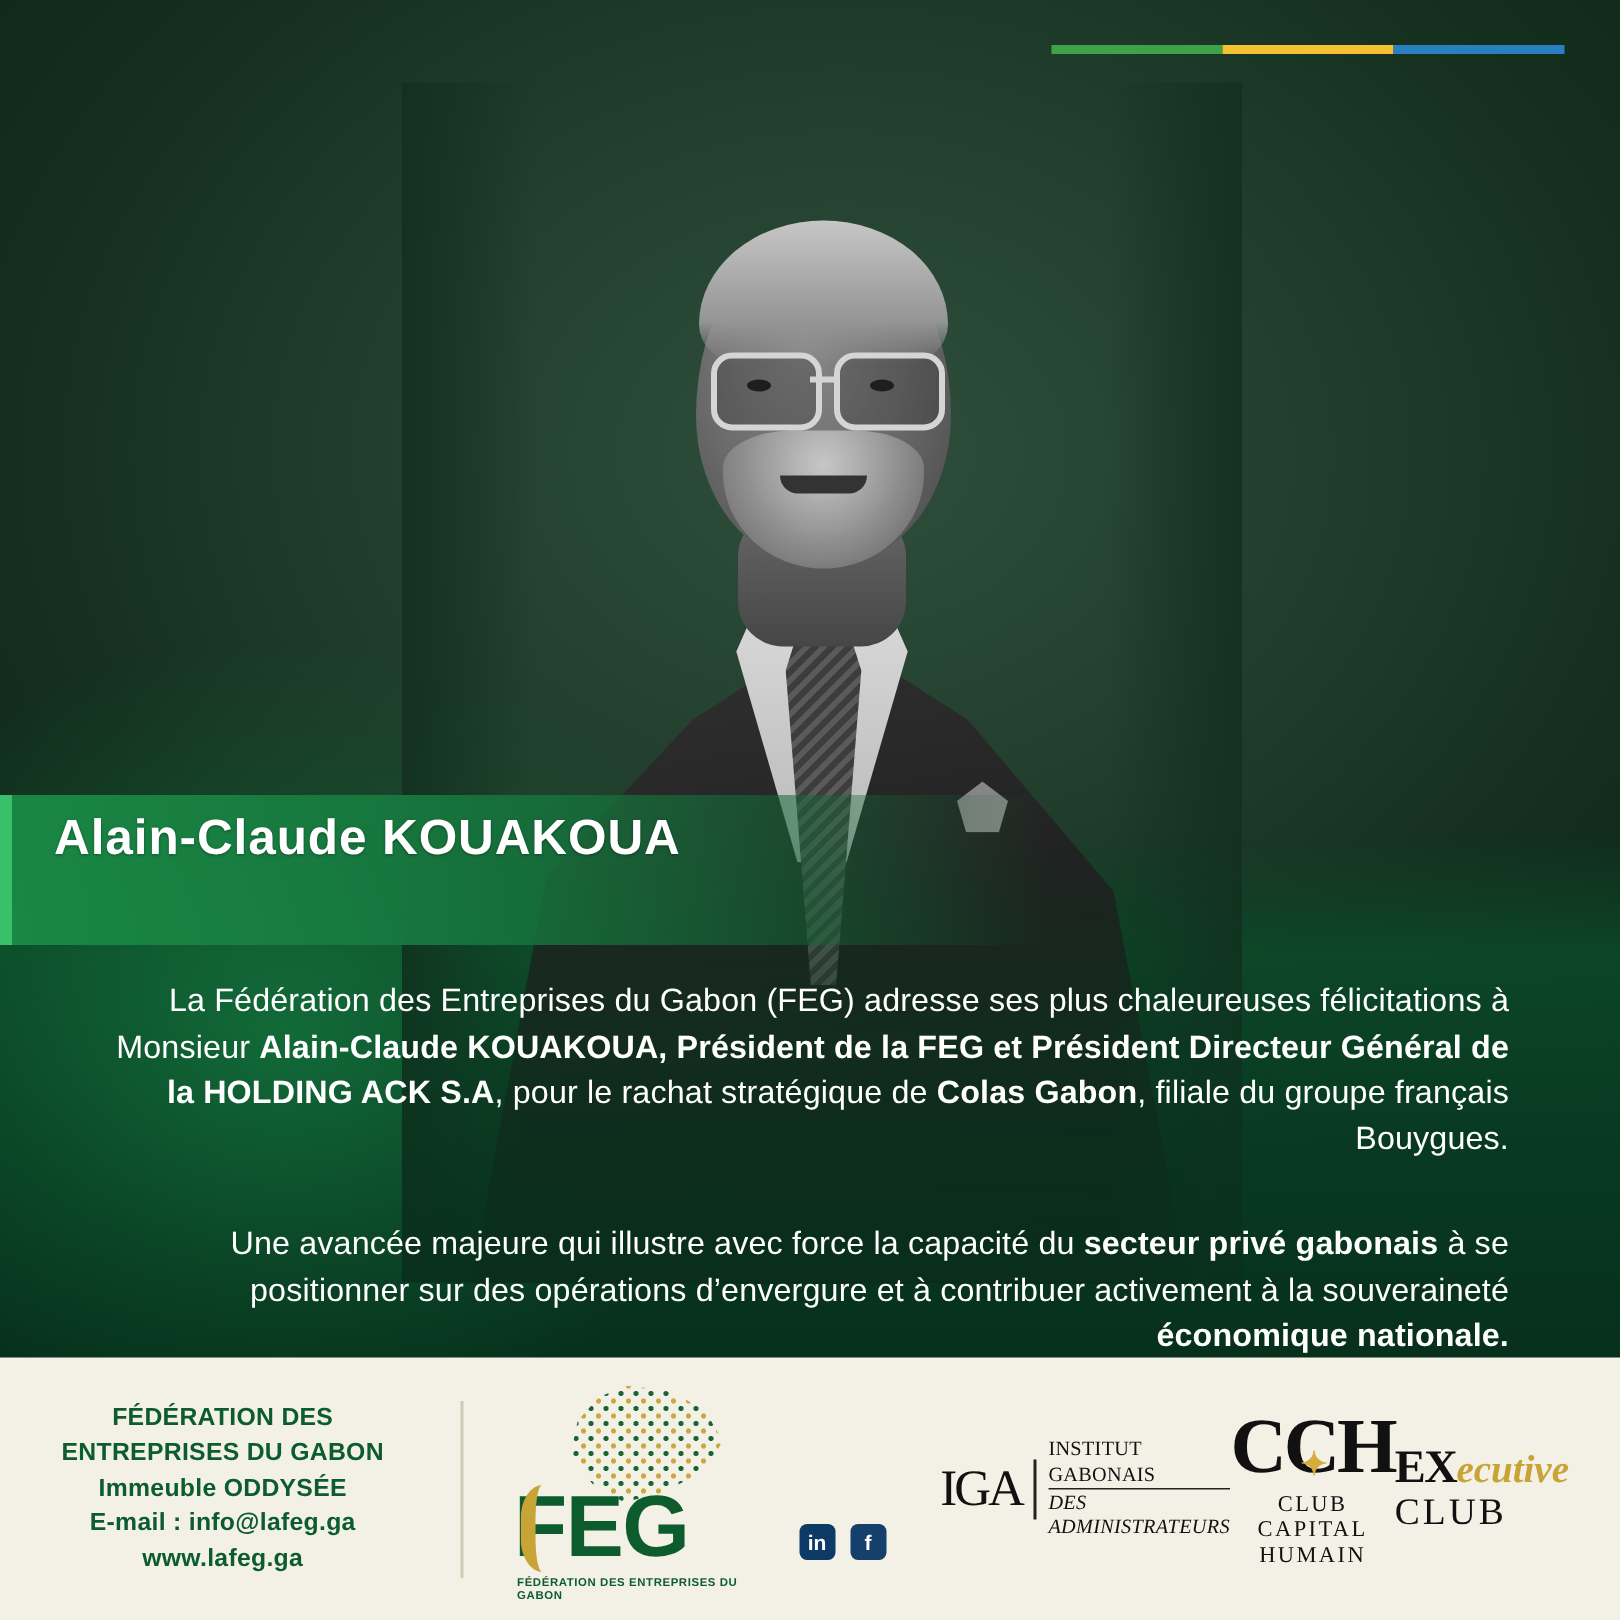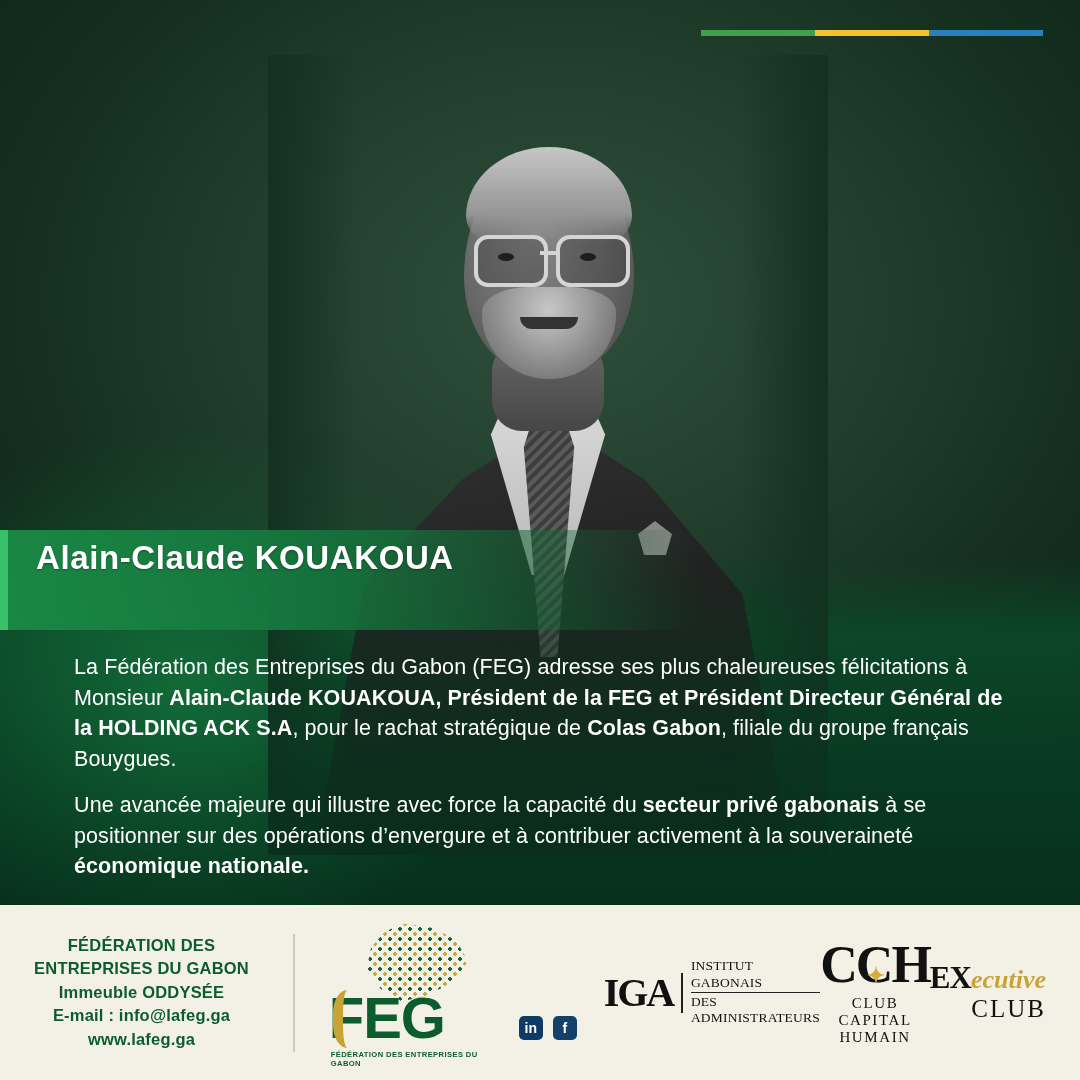--- a/index.html
+++ b/index.html
@@ -203,28 +203,28 @@
     line-height: 1.35;
     letter-spacing: 0.2px;
   }
 
   
   .body-copy {
     position: absolute;
     left: 74px;
     top: 652px;
     width: 932px;
-    text-align: left;
+    text-align: right;
     color: #ffffff;
     font-size: 21.5px;
     line-height: 1.42;
     letter-spacing: 0.1px;
   }
   .body-copy p { margin: 0; }
-  .body-copy p + p { margin-top: 16px; }
+  .body-copy p + p { margin-top: 40px; }
   .body-copy b { font-weight: bold; }
 
   
   .footer {
     position: absolute;
     left: 0; right: 0; bottom: 0;
     height: 175px;
     background: #f3f1e6;
     display: flex;
     align-items: center;
@@ -314,32 +314,32 @@
     padding: 0 34px 0 90px;
   }
   .iga {
     display: flex;
     align-items: center;
     gap: 8px;
     color: #111;
   }
   .iga .mark {
     font-family: "Liberation Serif", serif;
-    font-size: 40px;
-    font-weight: bold;
+    font-size: 34px;
+    font-weight: normal;
     letter-spacing: -2px;
   }
   .iga .bar { width: 2px; height: 40px; background: #222; }
   .iga .txt {
     font-family: "Liberation Serif", serif;
     font-size: 13.5px;
     line-height: 1.25;
     letter-spacing: 0.2px;
   }
-  .iga .txt .l2 { border-top: 1px solid #222; padding-top: 1px; }
+  .iga .txt .l2 { border-top: 1px solid #222; padding-top: 1px; font-style: italic; }
 
   .cch { text-align: center; color: #111; }
   .cch .letters {
     font-family: "Liberation Serif", serif;
     font-size: 52px;
     font-weight: bold;
     letter-spacing: -2px;
     line-height: 1;
     position: relative;
   }
@@ -351,21 +351,21 @@
     color: #d6ad3a;
     font-size: 22px;
   }
   .cch .sub {
     margin-top: 4px;
     font-size: 15px;
     letter-spacing: 1.6px;
     font-family: "Liberation Serif", serif;
   }
 
-  .exec { color: #111; text-align: right; }
+  .exec { color: #111; text-align: left; }
   .exec .l1 {
     font-family: "Liberation Serif", serif;
     font-size: 31px;
     font-weight: bold;
     line-height: 1;
   }
   .exec .l1 .ex { letter-spacing: -1px; }
   .exec .l1 .ecutive { font-style: italic; color: #c8a437; font-size: 26px; }
   .exec .l2 {
     font-family: "Liberation Serif", serif;

